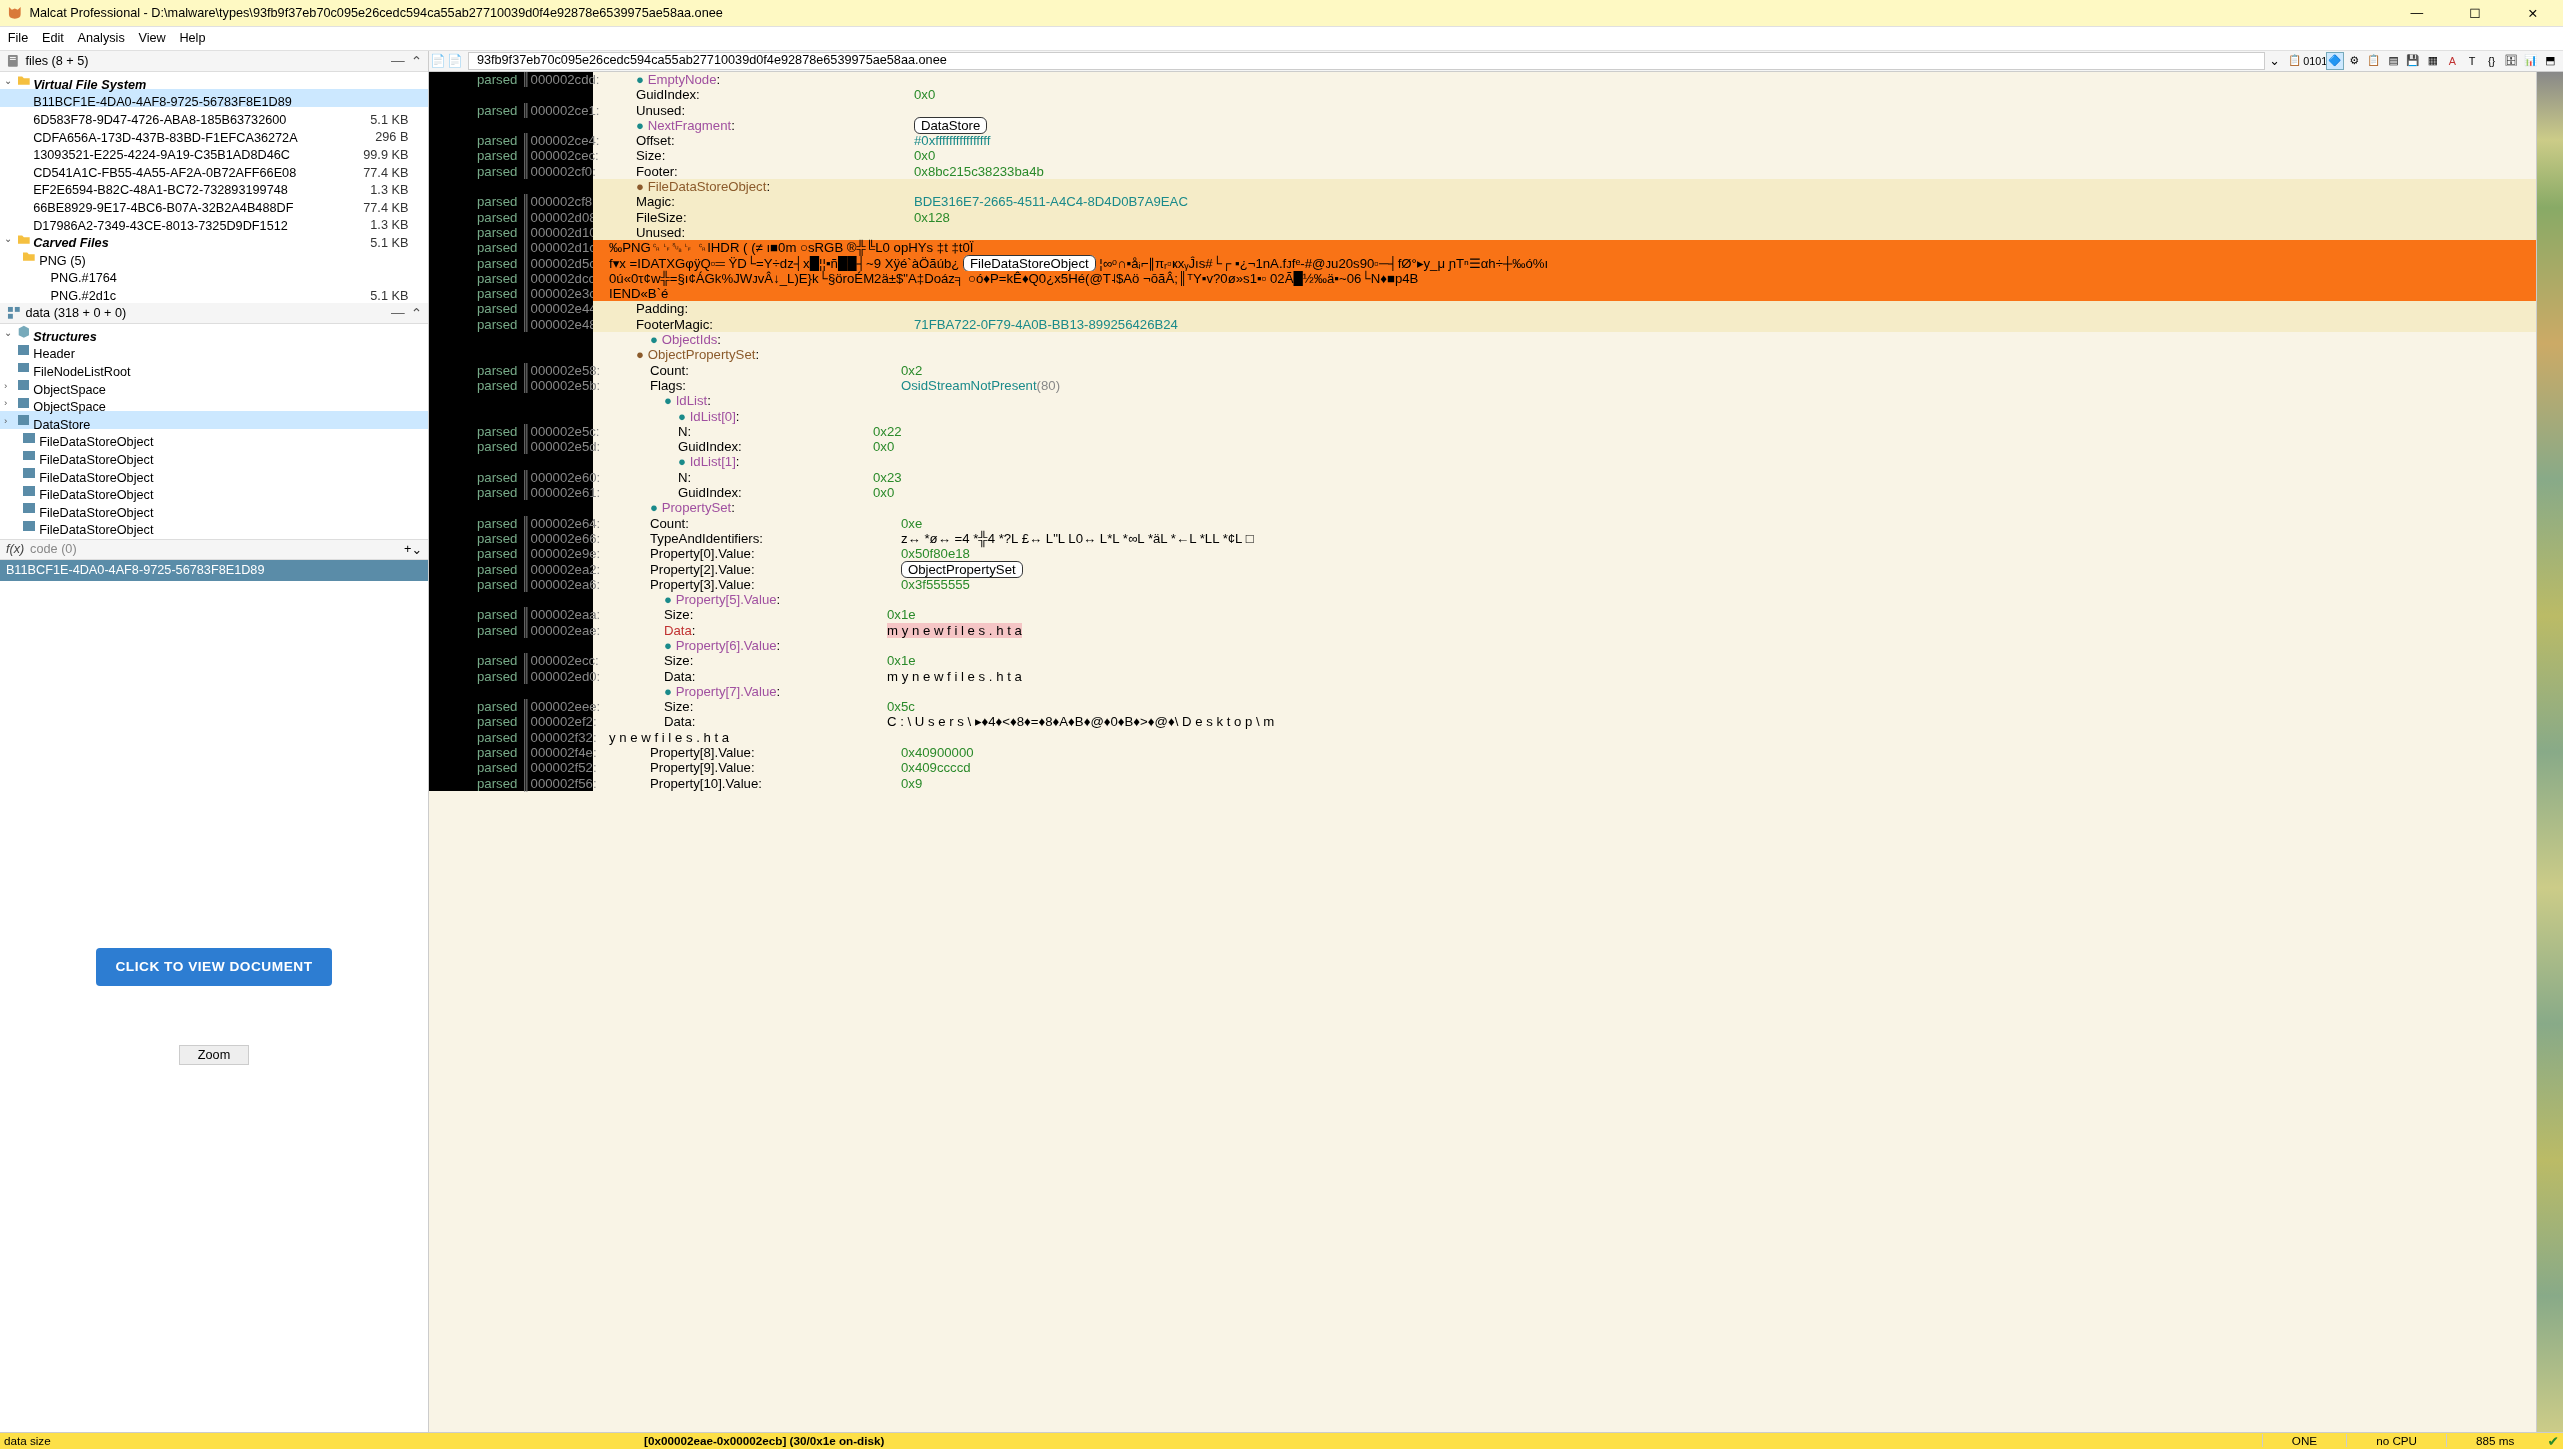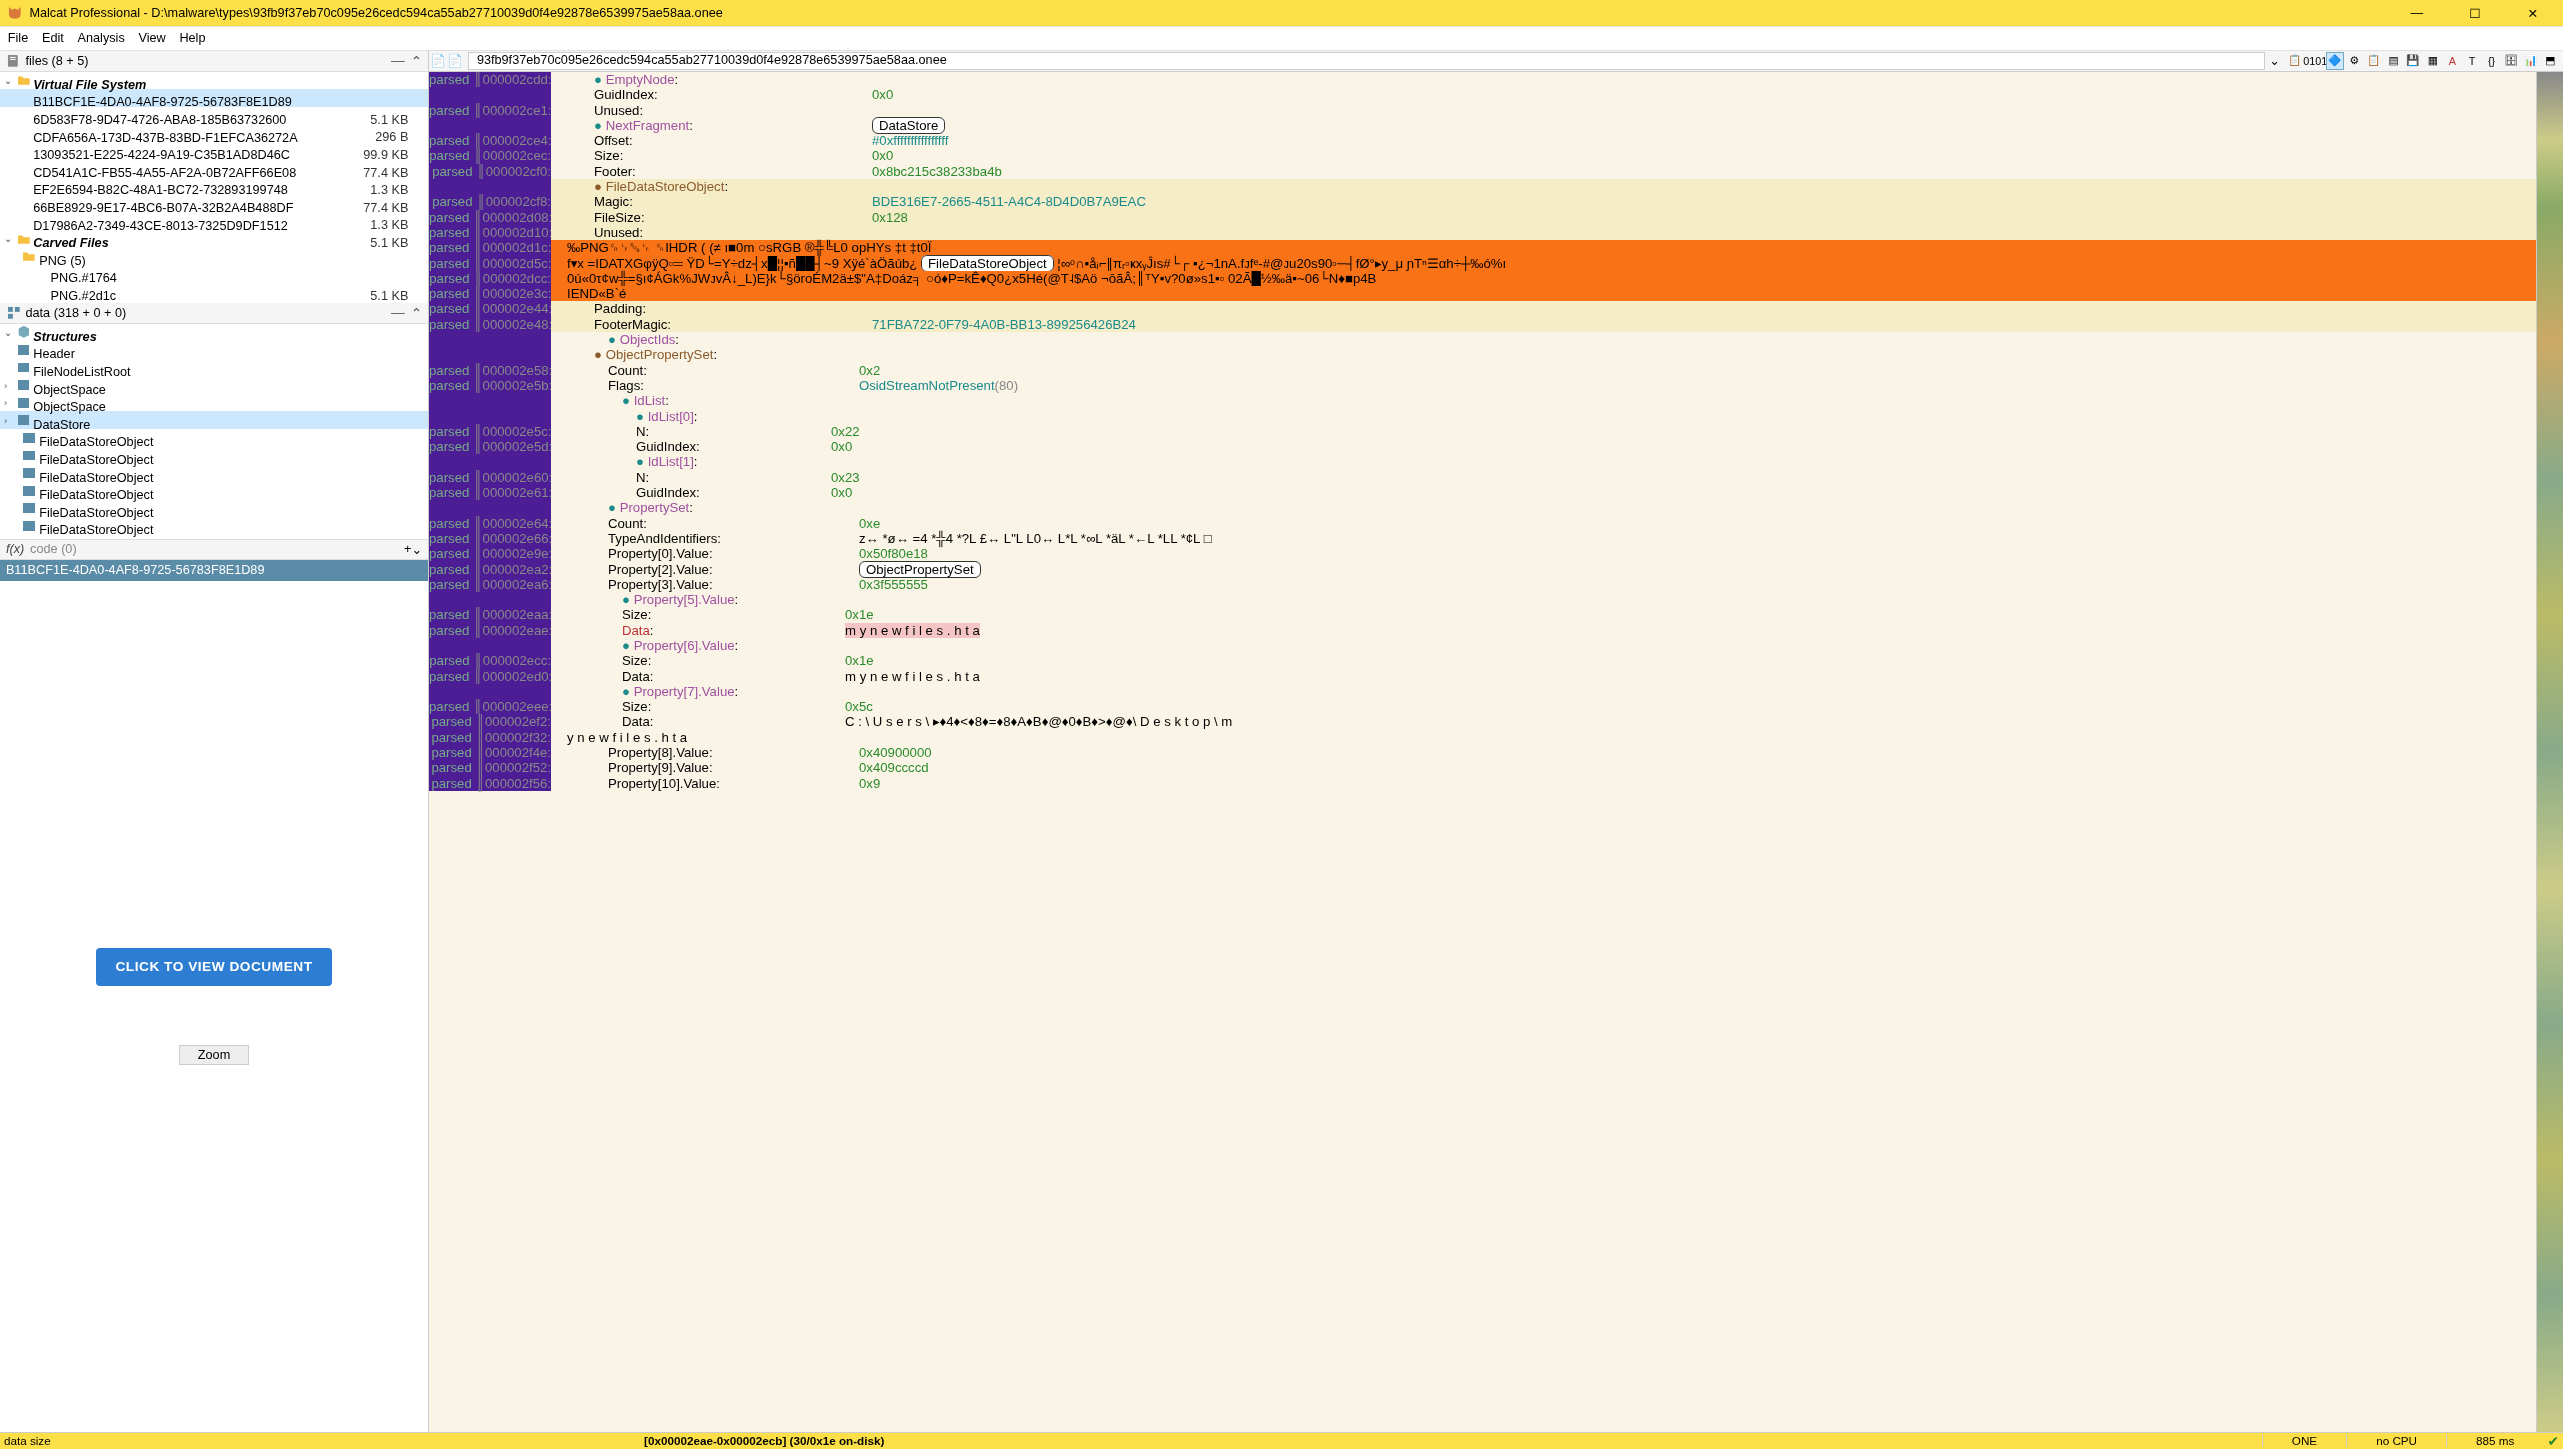--- a/index.html
+++ b/index.html
@@ -1,17 +1,17 @@
 <!DOCTYPE html>
 <html><head>
 <meta charset="utf-8">
 <style>
 * { margin: 0; padding: 0; box-sizing: border-box; font-family: "Segoe UI", Tahoma, sans-serif; }
 body { background: #fff; font-size: 12.7px; overflow: hidden; }
-.titlebar { height: 27px; display: flex; align-items: center; padding: 0 5.9px; background: #fde047; border-bottom: 1px solid #e0e0e0; }
+.titlebar { height: 27px; display: flex; align-items: center; padding: 0 5.9px; background: #fef9c3; border-bottom: 1px solid #e0e0e0; }
 .titlebar .cat { width: 17.6px; height: 17.6px; margin-right: 5.9px; }
 .titlebar .title-text { flex: 1; font-size: 12.7px; }
 .titlebar .winbtns { display: flex; gap: 29px; padding-right: 9.8px; }
 .titlebar .winbtn { width: 29px; text-align: center; font-size: 12.7px; }
 .menubar { height: 23.5px; display: flex; align-items: center; padding: 0 7.8px; gap: 13.7px; border-bottom: 1px solid #e0e0e0; }
 .menubar span { font-size: 12.7px; }
 .main { display: flex; height: calc(100vh - 69px); }
 .left { width: 429px; display: flex; flex-direction: column; border-right: 1px solid #ccc; }
 .panel-header { display: flex; align-items: center; padding: 2px 5.9px; background: #f5f5f5; border-bottom: 1px solid #ddd; font-size: 12.7px; }
 .panel-header .icon { width: 15.7px; height: 15.7px; margin-right: 3.9px; }
@@ -38,21 +38,21 @@
 .preview .zoom { background: #eee; border: 1px solid #ccc; padding: 2px 17.6px; }
 .right { flex: 1; display: flex; flex-direction: column; }
 .right-top { height: 21.5px; display: flex; align-items: center; border-bottom: 1px solid #ccc; background: #f5f5f5; }
 .right-top .file-path { flex: 1; padding: 0 7.8px; font-size: 12.7px; background: #fff; margin: 0 3.9px; border: 1px solid #ccc; height: 17.6px; line-height: 15.7px; }
 .right-top .tools { display: flex; gap: 2px; padding: 0 3.9px; }
 .right-top .tool { width: 17.6px; height: 17.6px; display: flex; align-items: center; justify-content: center; font-size: 10.8px; }
 .right-top .tool.active { background: #cce8ff; border: 1px solid #7ab; }
 .dump { flex: 1; display: flex; overflow: hidden; font-family: Consolas, monospace; font-size: 13.2px; }
 .dump-main { flex: 1; overflow: auto; background: #f9f4e6; }
 .dump-line { display: flex; white-space: nowrap; height: 15.3px; line-height: 15.3px; }
-.dump-line .gutter { width: 122px; display: flex; background: #4c1d95; }
+.dump-line .gutter { width: 164px; display: flex; background: #000000; padding-left: 48px; }
 .dump-line .section { width: 57px; text-align: right; color: #7a8; padding-right: 3.9px; }
 .dump-line .addr { width: 78px; color: #888; }
 .dump-line .body { flex: 1; padding-left: 16px; }
 .dump-line.png .body { background: #f5ecc8; }
 .dump-line.png-hl .body { background: #f97316; }
 .k-brown { color: #8b5a2b; }
 .k-purple { color: #a050a0; }
 .k-green { color: #2a8a2a; }
 .k-teal { color: #1a8a8a; }
 .k-red { color: #c03030; }

